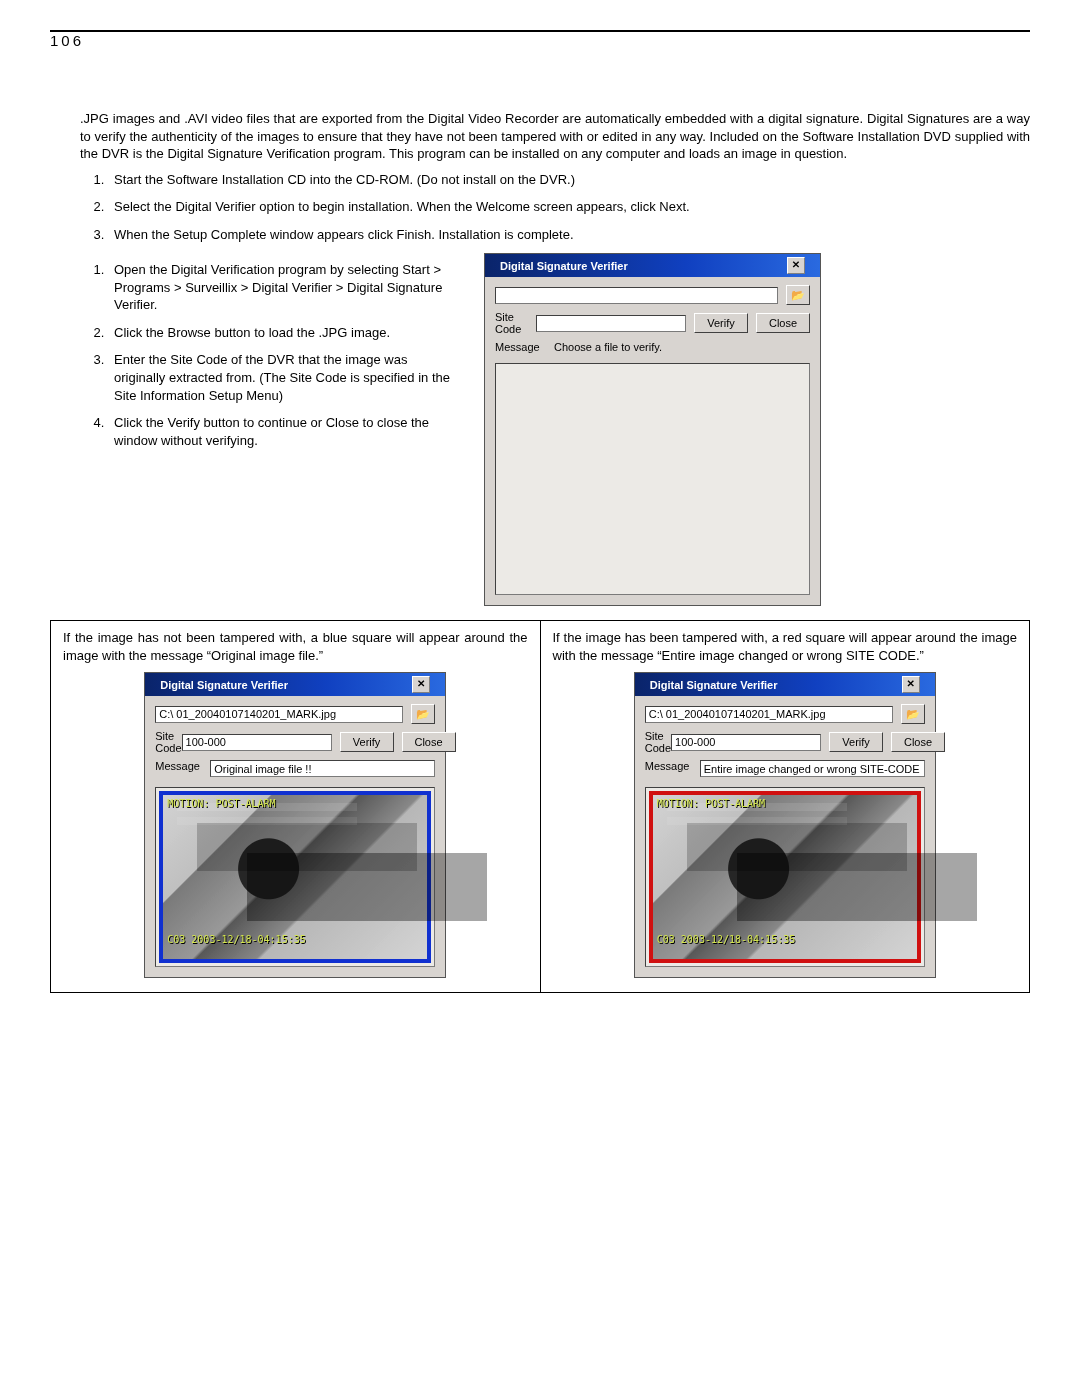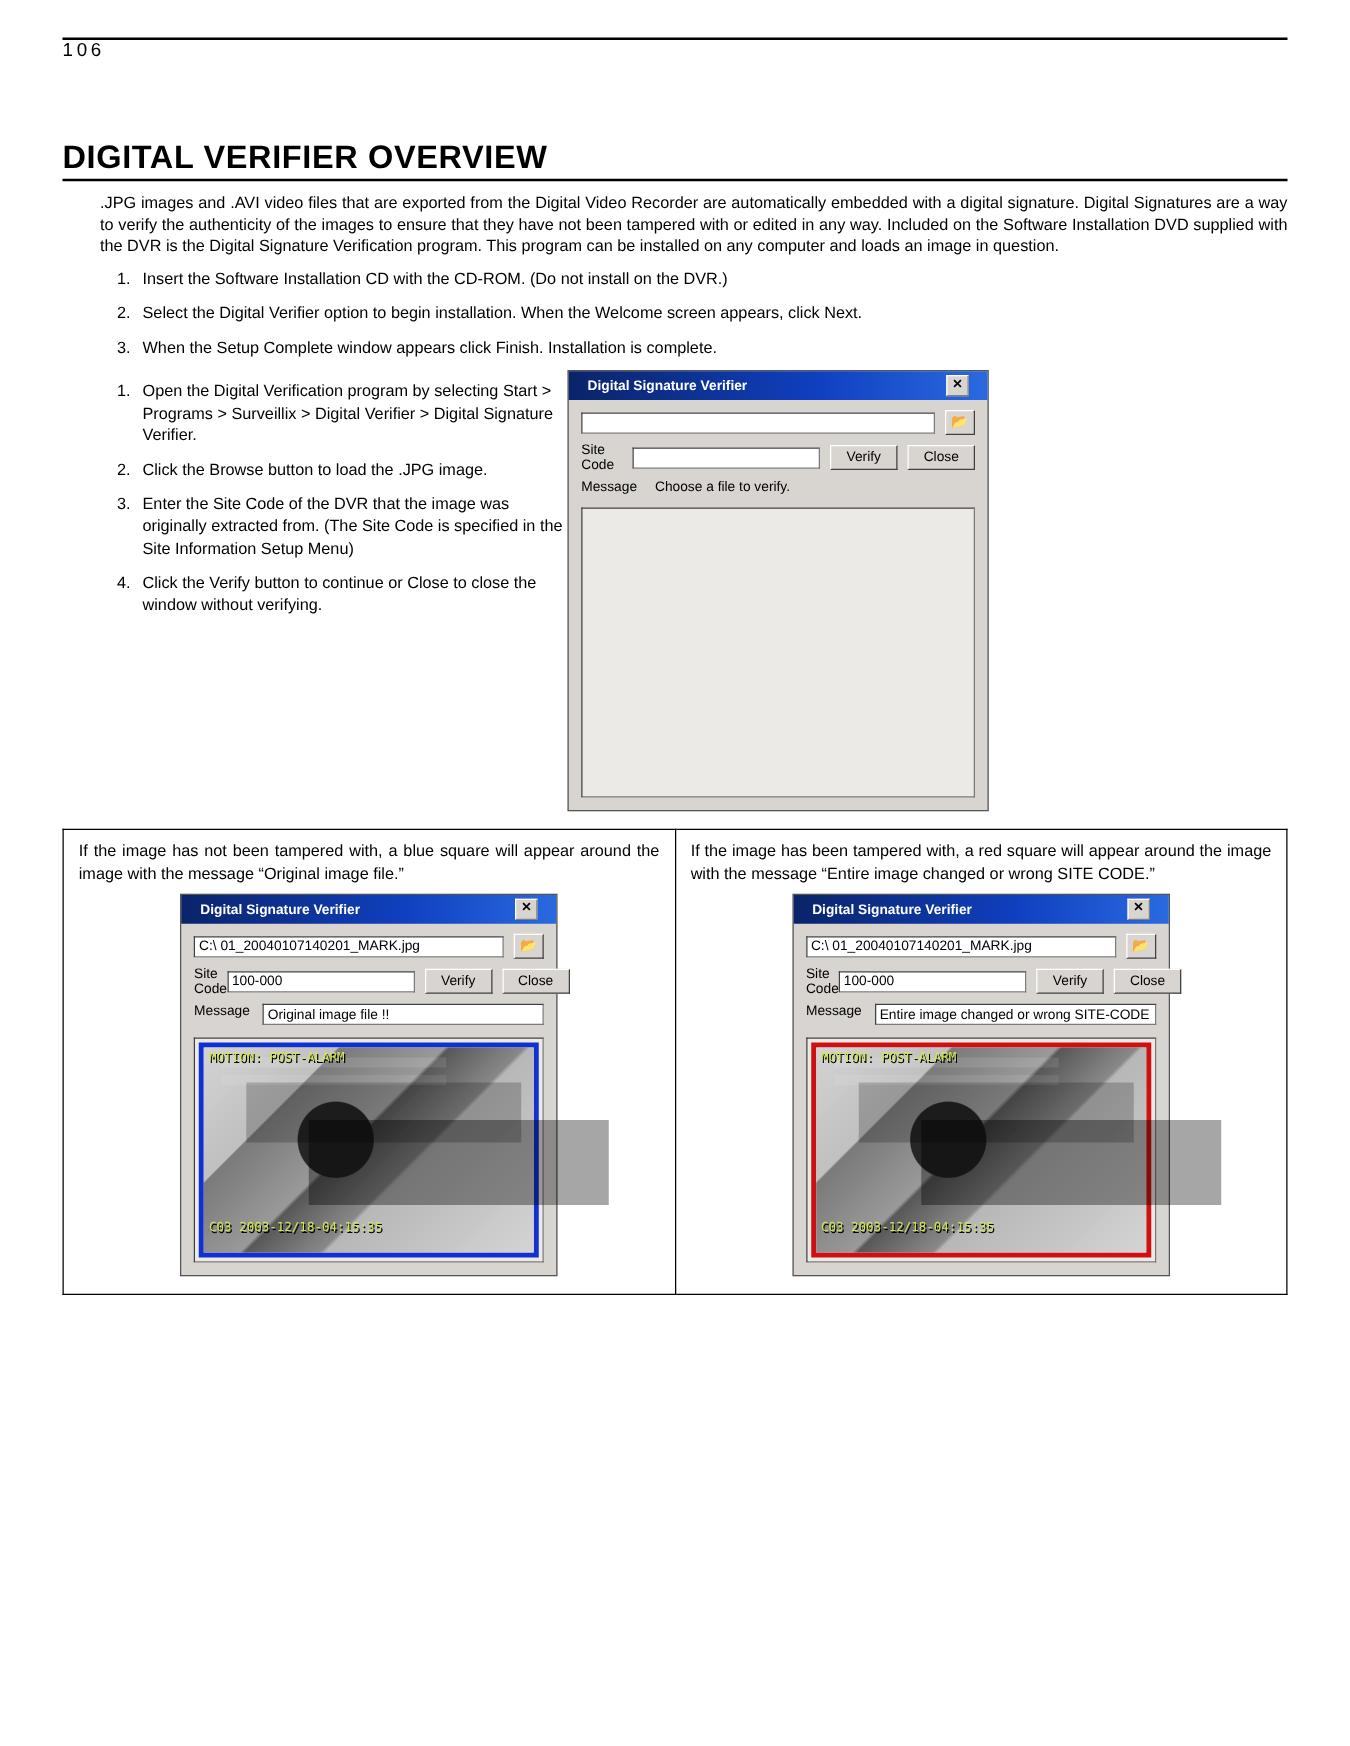--- a/index.html
+++ b/index.html
@@ -5,21 +5,21 @@
   html,body{margin:0;padding:0;background:#fff;font-family:Arial,Helvetica,sans-serif;color:#000}
   .page{width:1080px;min-height:1397px;margin:0 auto;padding:30px 50px 40px;box-sizing:border-box}
   .header-bar{border-top:2px solid #000;padding-top:0;margin-bottom:60px}
   .page-number{font-size:15px;letter-spacing:3px;margin-top:-11px;background:#fff;display:inline-block;padding-right:6px}
   h1{font-size:26px;font-weight:700;letter-spacing:0.5px;margin:0 0 2px;border-bottom:2px solid #000;padding-bottom:2px}
   .intro{font-size:13px;text-align:justify;margin:8px 0 0 30px;line-height:1.35}
   h2{font-size:19px;font-weight:700;margin:32px 0 2px;border-bottom:1px solid #000;padding-bottom:2px}
   ol.steps{margin:8px 0 0 28px;padding:0 0 0 30px;font-size:13px;line-height:1.35}
   ol.steps li{margin-bottom:10px;padding-left:6px}
   .twocol{display:flex;align-items:flex-start;margin-top:8px}
-  .twocol .left{flex:0 0 400px;padding-right:4px}
+  .twocol .left{flex:0 0 400px;padding-right:34px}
   .twocol .right{flex:1}
   
   .app{width:335px;border:1px solid #555;background:#d8d4d0;font-family:"MS Sans Serif",Tahoma,sans-serif;font-size:11px;color:#000}
   .app.small{width:300px}
   .titlebar{background:linear-gradient(90deg,#0a246a 0%,#1040c0 60%,#2a6ae0 100%);color:#fff;font-weight:700;padding:3px 15px;display:flex;align-items:center;justify-content:space-between}
   .titlebar .x{width:16px;height:15px;background:#d8d4d0;border:1px solid #808080;border-top-color:#fff;border-left-color:#fff;color:#000;font-size:10px;line-height:13px;text-align:center;font-weight:700;font-family:Arial}
   .ctrls{padding:8px 10px 6px}
   .row{display:flex;align-items:center;margin-bottom:6px}
   .lbl{width:55px;font-size:11px}
   input.txt{flex:1;height:17px;background:#fff;border:1px solid #7a7a7a;border-top-color:#404040;border-left-color:#404040;font-size:11px;padding:0 3px;box-sizing:border-box}
@@ -49,25 +49,24 @@
 </style>
 </head>
 <body>
 
 <div class="page">
 
   <div class="header-bar">
     <div class="page-number">106</div>
   </div>
 
-  <h1>DIGITAL VERIFIER OVERVIEW</h1>
   <p class="intro">.JPG images and .AVI video files that are exported from the Digital Video Recorder are automatically embedded with a digital signature. Digital Signatures are a way to verify the authenticity of the images to ensure that they have not been tampered with or edited in any way. Included on the Software Installation DVD supplied with the DVR is the Digital Signature Verification program. This program can be installed on any computer and loads an image in question.</p>
 
   <ol class="steps">
-    <li>Insert the Software Installation CD with the CD-ROM.  (Do not install on the DVR.)</li>
+    <li>Start the Software Installation CD into the CD-ROM.  (Do not install on the DVR.)</li>
     <li>Select the Digital Verifier option to begin installation.  When the Welcome screen appears, click Next.</li>
     <li>When the Setup Complete window appears click Finish.  Installation is complete.</li>
   </ol>
 
   <div class="twocol">
     <div class="left">
       <ol class="steps">
         <li>Open the Digital Verification program by selecting Start &gt; Programs &gt; Surveillix &gt; Digital Verifier &gt; Digital Signature Verifier.</li>
         <li>Click the Browse button to load the .JPG image.</li>
         <li>Enter the Site Code of the DVR that the image was originally extracted from.  (The Site Code is specified in the Site Information Setup Menu)</li>

